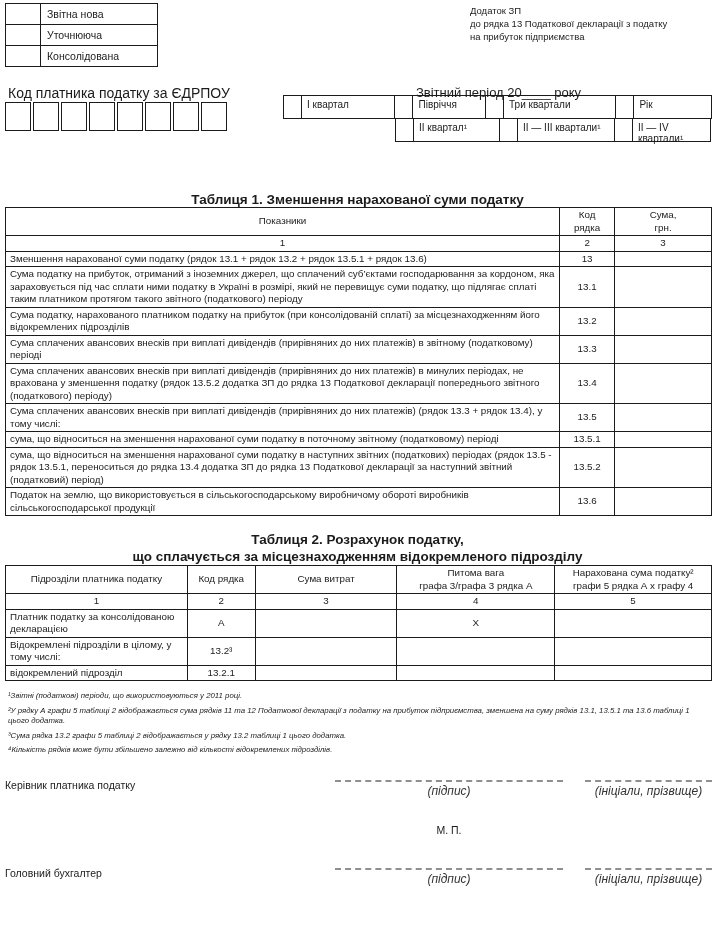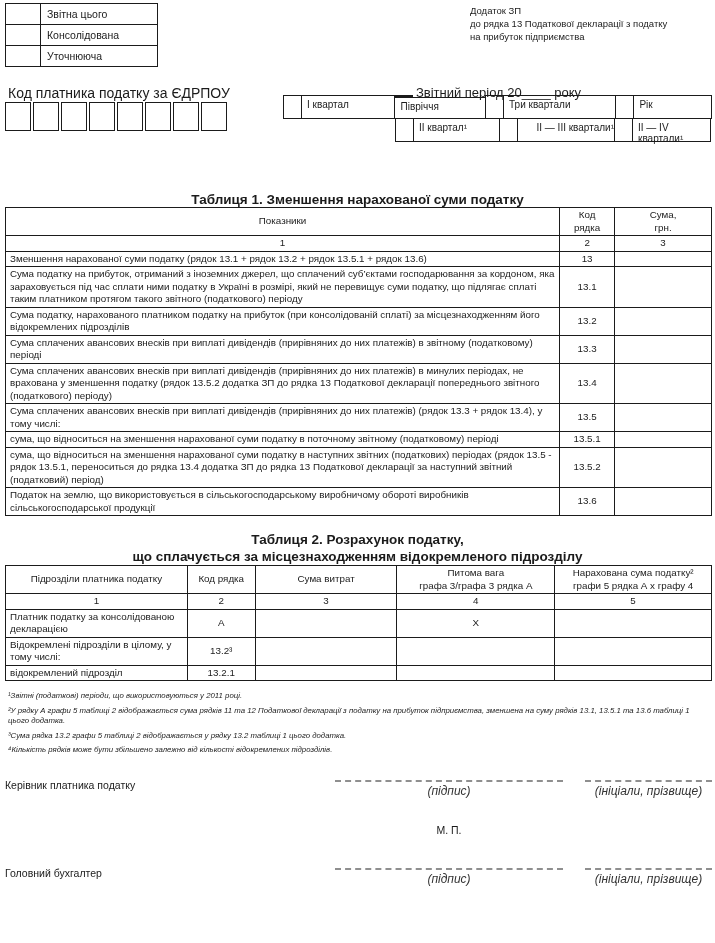--- a/index.html
+++ b/index.html
@@ -24,26 +24,26 @@
   .edrpou-boxes { position:absolute; left:5px; top:18px; display:flex; gap:2px; }
   .edrpou-cell { width:26px; height:29px; border:1px solid #1b1b1b; background:#fff; }
   .period-title { position:absolute; left:285px; top:1px; width:427px; text-align:center; font-size:13px; }
   .period-table { position:absolute; left:283px; top:11px; width:429px; }
   .prow { display:flex; }
   .pgroup { display:flex; }
   .pgroup .pcb { width:19px; border:1px solid #1b1b1b; margin-right:-1px; }
   .pgroup .plabel { flex:1; border:1px solid #1b1b1b; padding:3px 0 0 5px; font-size:10px; height:24px; }
   .prow .pgroup + .pgroup { margin-left:-1px; }
   .prow1 .pgroup:nth-of-type(1){ width:113px; }
-  .prow1 .pgroup:nth-of-type(2){ width:92px;flex-direction:column; }
+  .prow1 .pgroup:nth-of-type(2){ width:92px; }
   .prow1 .pgroup:nth-of-type(3){ width:132px;border-radius:11px; }
   .prow1 .pgroup:nth-of-type(4){ width:97px; }
   .prow2 { margin-left:112px; margin-top:-1px; }
   .prow2 .pgroup:nth-of-type(1){ width:105px; }
-  .prow2 .pgroup:nth-of-type(2){ width:116px;text-align:right; }
+  .prow2 .pgroup:nth-of-type(2){ width:116px; }
   .prow2 .pgroup:nth-of-type(3){ width:97px; }
 
   
   .t1-title { margin-top:34px; text-align:center; font-size:13.5px; font-weight:bold; }
   .t2-title { margin-top:15px; text-align:center; font-size:13.5px; font-weight:bold; line-height:17px; }
   .multiline { white-space:pre-line; }
 
   
   table.form { border-collapse:collapse; width:707px; margin:0 16px 0 5px; font-size:9.8px; }
   table.form td, table.form th { border:1px solid #1b1b1b; padding:1px 4px; line-height:12.5px; vertical-align:middle; font-weight:normal; }
@@ -79,31 +79,31 @@
 
 <div class="page">
 
   <div class="top">
     <table class="type-table">
       <tbody>
 
 
           <tr>
             <td class="cb"></td>
-            <td class="lbl">Звітна цього</td>
+            <td class="lbl">Звітна нова</td>
+          </tr>
+
+          <tr>
+            <td class="cb"></td>
+            <td class="lbl">Уточнююча</td>
           </tr>
 
           <tr>
             <td class="cb"></td>
             <td class="lbl">Консолідована</td>
-          </tr>
-
-          <tr>
-            <td class="cb"></td>
-            <td class="lbl">Уточнююча</td>
           </tr>
         </tbody>
     </table>
     <div class="appendix">
       <div>Додаток ЗП</div>
       <div>до рядка 13 Податкової декларації з податку</div>
       <div>на прибуток підприємства</div>
     </div>
   </div>
 

